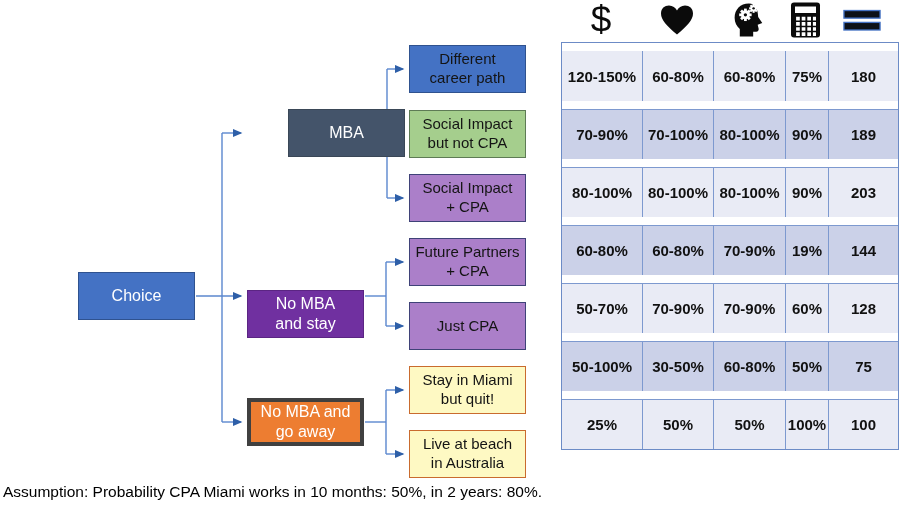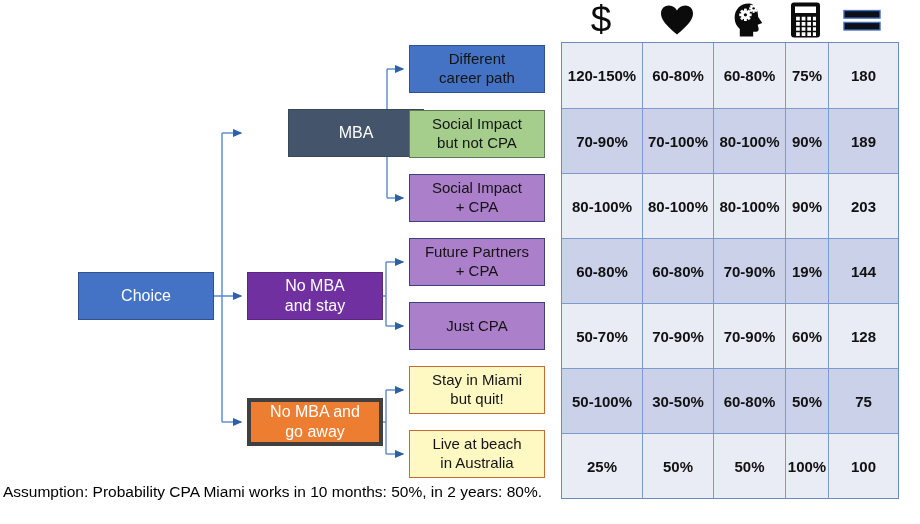--- a/index.html
+++ b/index.html
@@ -2,50 +2,50 @@
 <html><head>
 <meta charset="utf-8">
 <style>
   html,body{margin:0;padding:0;}
   body{
     width:920px;height:524px;position:relative;background:#ffffff;
     font-family:"Liberation Sans", sans-serif;overflow:hidden;
   }
   
   .node{
-    position:absolute;width:136px;height:48px;box-sizing:border-box;
+    position:absolute;width:117px;height:48px;box-sizing:border-box;
     display:flex;align-items:center;justify-content:center;text-align:center;
     white-space:pre-line;line-height:1.25;
   }
   .branch{color:#ffffff;font-size:16px;}
   .leaf{color:#141414;font-size:15px;}
   .n-blue   {background:#4472C4;border:1px solid #2F528F;color:#ffffff;font-size:16px;}
   .n-dark   {background:#44546A;border:1px solid #3A4757;margin-left:41px;}
-  .n-purple {background:#7030A0;border:1px solid #5B2583;}
+  .n-purple {background:#7030A0;border:1px solid #5B2583;margin-top:18px;}
   .n-orange {background:#ED7D31;border:4px solid #404040;}
   .l-blue   {background:#4472C4;border:1px solid #2F528F;}
   .l-green  {background:#A5CE8D;border:1px solid #5E7B55;}
   .l-violet {background:#AB7FC9;border:1px solid #3F4278;}
   .l-orange {background:#fef9c3;border:1px solid #C96B2E;}
   
   .connectors{position:absolute;left:0;top:0;width:920px;height:524px;pointer-events:none;}
   
   .icon-row{
     position:absolute;left:561px;top:0;width:338px;height:40px;
     display:grid;grid-template-columns:80px 71px 72px 43px 70px;
   }
   .icell{display:flex;align-items:center;justify-content:center;}
   .dollar{font-size:37px;font-weight:400;color:#0b0b0b;line-height:40px;}
   .otable{
     position:absolute;left:561px;top:42px;width:338px;box-sizing:border-box;
     border:1px solid #6C8BC6;
   }
   .trow{
     display:grid;grid-template-columns:80px 71px 72px 43px 70px;
-    height:65px;box-sizing:border-box;
+    height:50px;box-sizing:border-box;margin-top:8px;
   }
   .trow + .trow{border-top:1px solid #7D99CF;text-align:center;}
   .r-light{background:#E9EBF5;}
   .r-dark {background:#CBD1E8;}
   .tcell{
     display:flex;align-items:center;justify-content:center;
     font-weight:bold;font-size:15px;color:#111;
     border-left:1px solid #7D99CF;box-sizing:border-box;
   }
   .tcell:first-child{border-left:none;}

